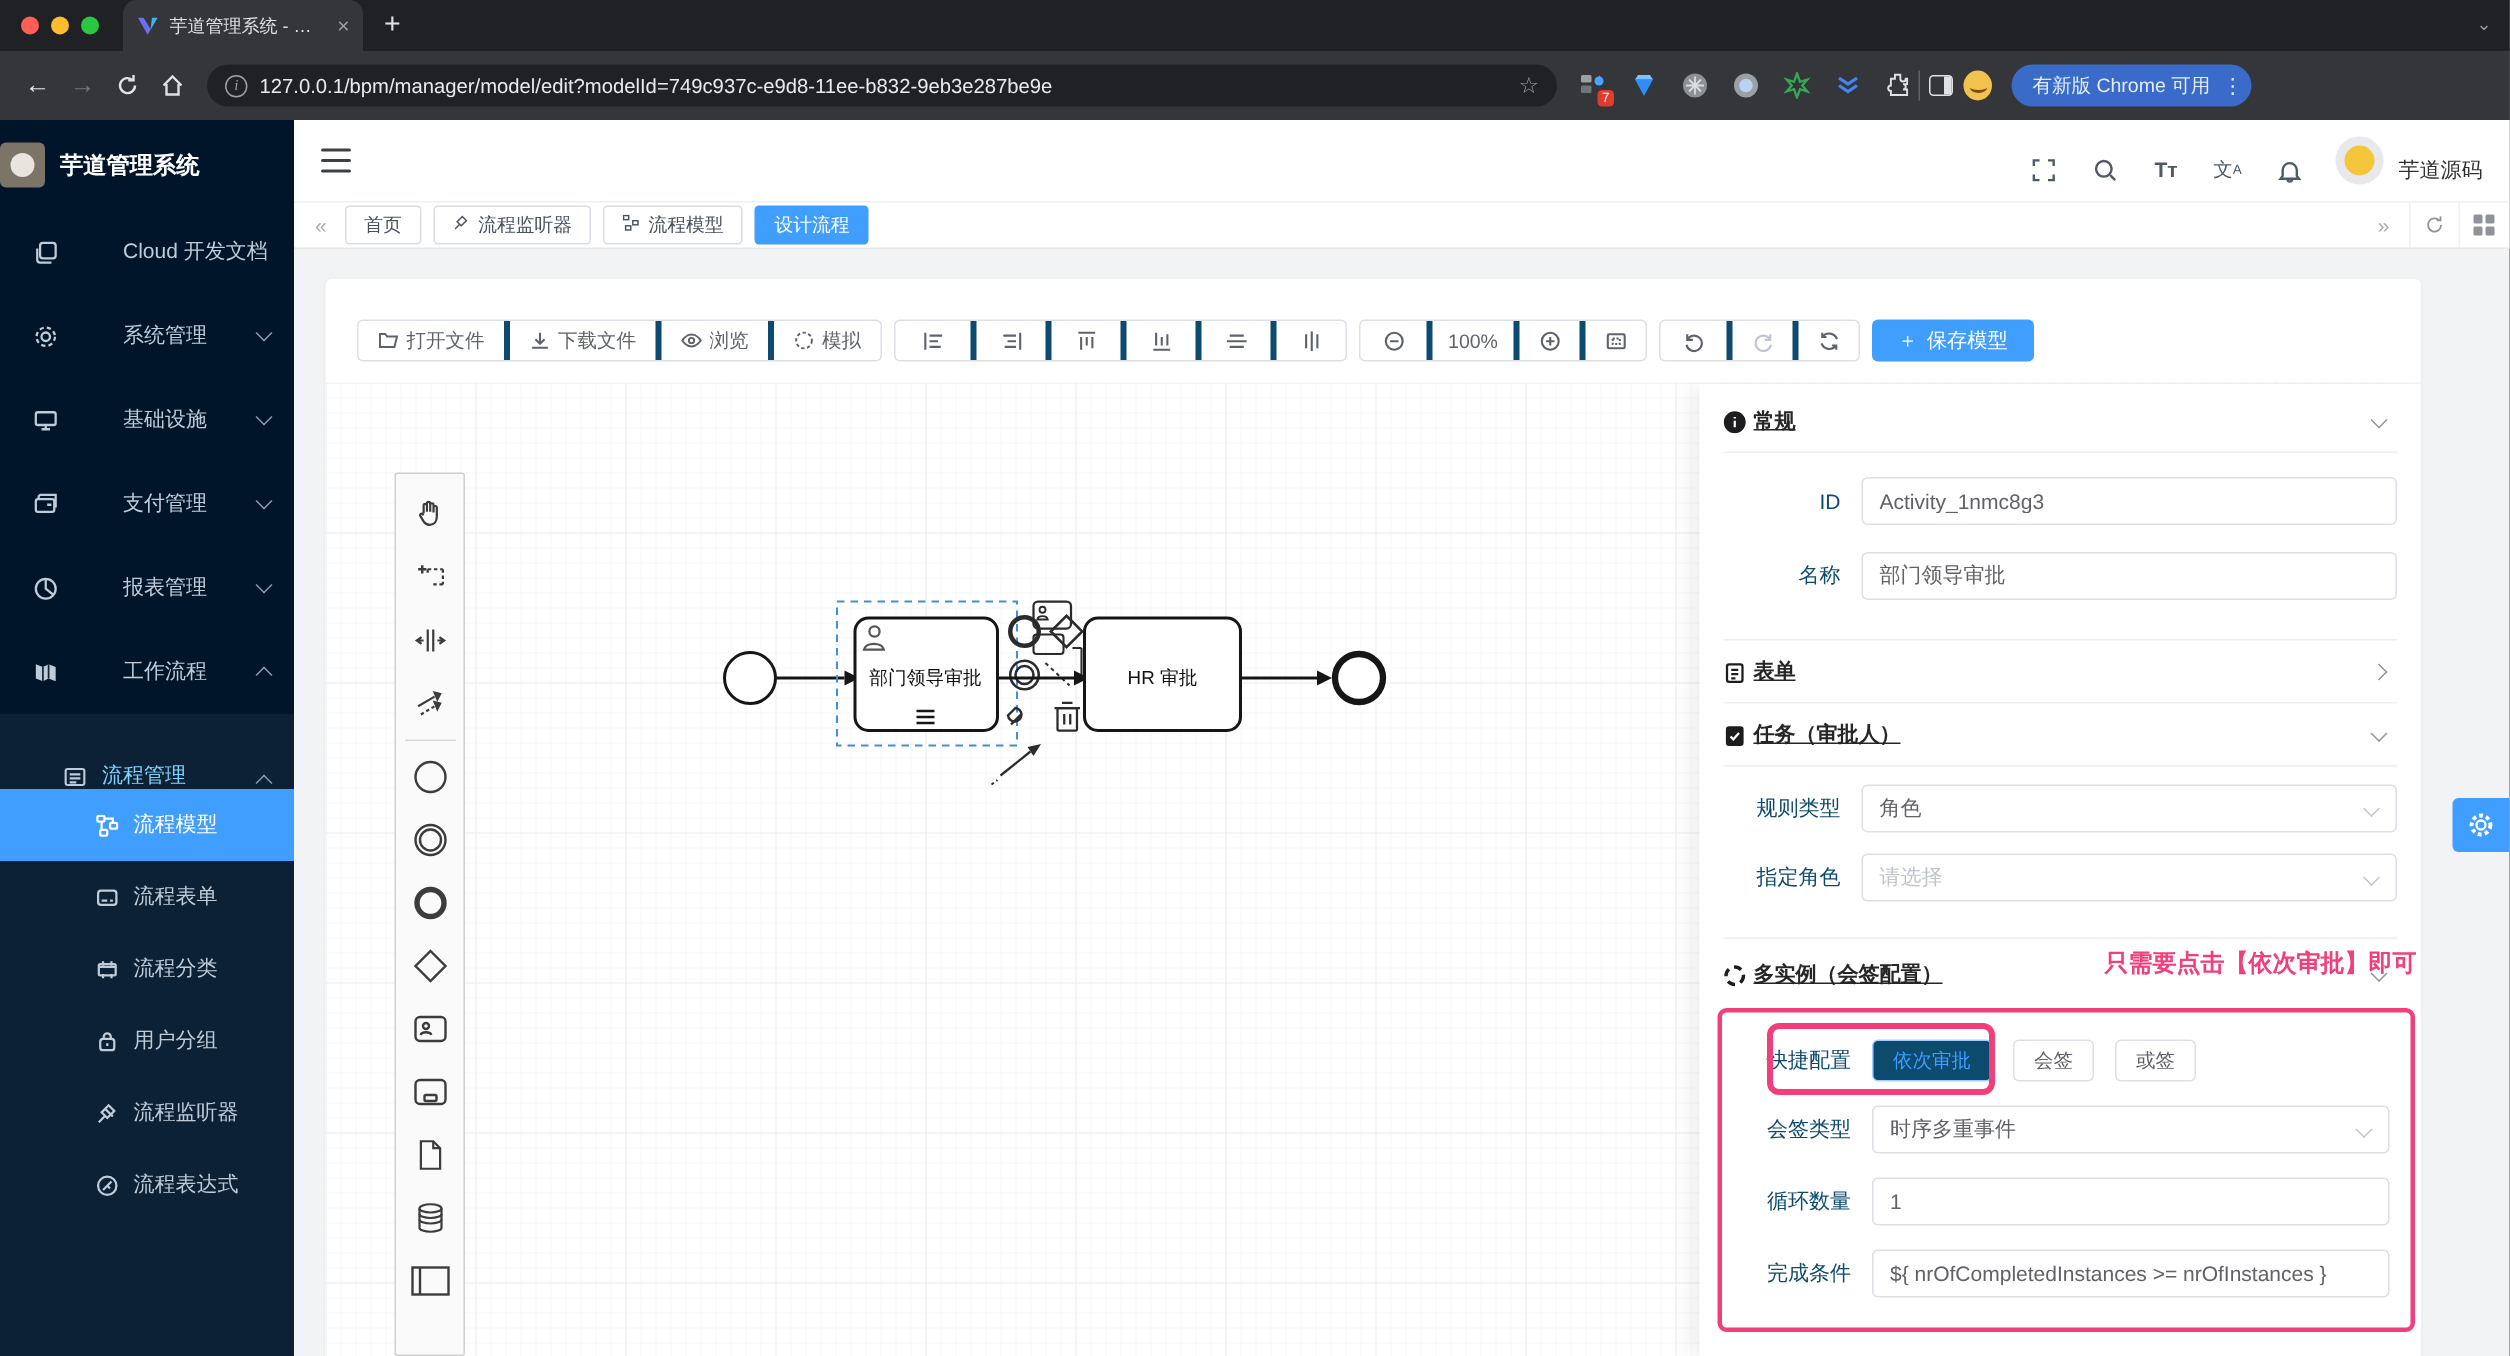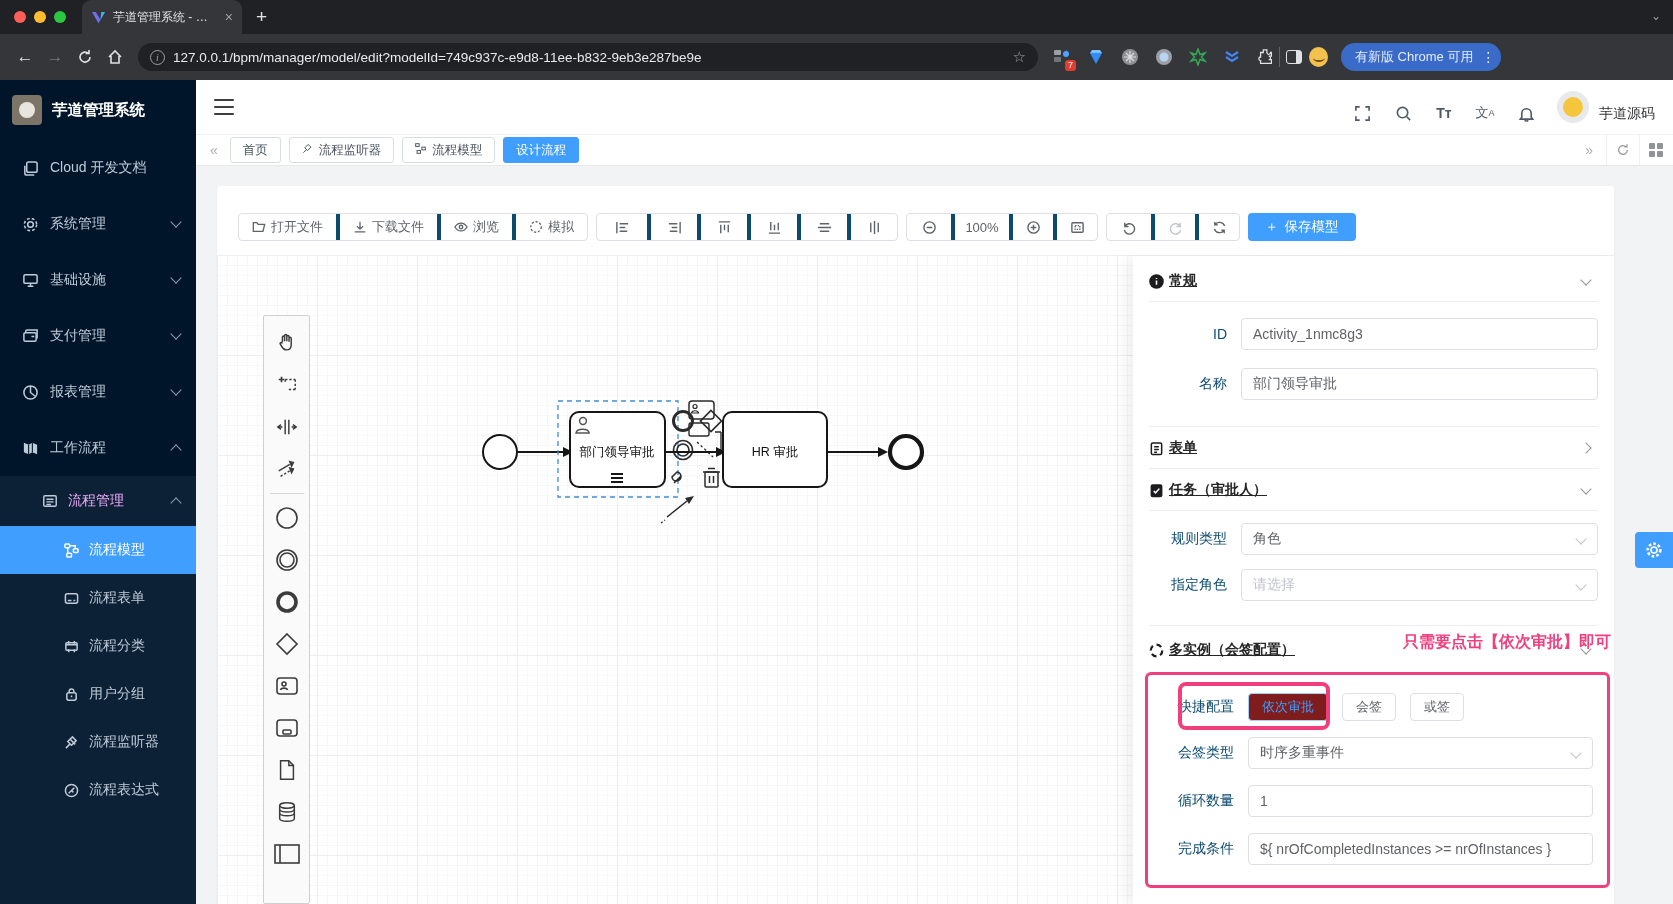--- a/index.html
+++ b/index.html
@@ -33,31 +33,31 @@
   .emoji-av { width:20px; height:20px; border-radius:50%; background:#f2c14e; position:relative; }
   .emoji-av::after{content:""; position:absolute; left:4px; top:7px; width:12px; height:6px; border-bottom:2px solid #7a4d12; border-radius:50%;}
   .update-pill { margin-left:13px; height:28px; border-radius:14px; background:#3a6bc8; color:#e3ecfb; font-size:13px; display:flex; align-items:center; padding:0 6px 0 14px; gap:8px; white-space:nowrap; }
   .kebab { color:#e3ecfb; font-size:14px; letter-spacing:0; }
 
   
   .app { position:absolute; left:0; top:80px; width:1673px; height:824px; display:flex; background:#f2f3f5; }
 
   
   .sidebar { width:196px; background:#001529; display:flex; flex-direction:column; flex:0 0 auto; }
-  .logo-row { height:60px; display:flex; align-items:center; padding-left:12px; gap:10px; }
+  .logo-row { height:60px; display:flex; align-items:center; gap:10px; }
   .logo-av { width:30px; height:30px; border-radius:4px; background:#7d7468; position:relative; overflow:hidden;}
   .logo-av::after{content:""; position:absolute; left:7px; top:7px; width:16px; height:16px; border-radius:50%; background:#e8e4de;}
   .logo-title { color:#fff; font-size:15.5px; font-weight:bold; white-space:nowrap; }
-  .menu-item { height:56px; display:flex; align-items:center; padding:0 16px 0 22px; color:#bfcbd9; font-size:14px; cursor:pointer; }
+  .menu-item { height:56px; display:flex; align-items:center; padding:0 16px 0 22px; color:#bfcbd9; font-size:14px; cursor:pointer;gap:32px; }
   .menu-item .mi-ic { width:17px; height:17px; margin-right:11px; flex:0 0 auto; }
   .menu-item .mi-label { flex:1; white-space:nowrap; }
   .chev { width:8px; height:8px; border-right:1.4px solid #8d9bab; border-bottom:1.4px solid #8d9bab; transform:rotate(45deg); margin-top:-4px; }
   .chev.up { transform:rotate(-135deg); margin-top:4px; }
   .submenu { background:#0c2135; flex:1; }
-  .submenu-parent { height:50px; display:flex; align-items:center; padding:0 16px 0 42px; color:#f0abfc; font-size:14px; }
+  .submenu-parent { height:50px; display:flex; align-items:flex-end; padding:0 16px 0 42px; color:#7dd3fc; font-size:14px; }
   .submenu-parent .mi-ic { width:16px; height:16px; margin-right:10px; }
   .submenu-parent .mi-label { flex:1; }
   .sub-item { height:48px; display:flex; align-items:center; padding-left:64px; color:#bfcbd9; font-size:14px; cursor:pointer; }
   .sub-item .mi-ic { width:15px; height:15px; margin-right:10px; flex:0 0 auto;}
   .sub-item.active { background:#409eff; color:#fff; }
   svg.lineic { stroke:#bfcbd9; fill:none; stroke-width:1.6; }
   .sub-item.active svg.lineic { stroke:#fff; }
 
   
   .main { flex:1; display:flex; flex-direction:column; position:relative; }
@@ -123,21 +123,21 @@
   .plabel { width:78px; text-align:right; margin-right:14px; font-size:14px; color:#0c4a6e; flex:0 0 auto; white-space:nowrap;}
   .pfield { position:relative; flex:1; height:32px; border:1px solid #dcdfe6; border-radius:4px; background:#fff; display:flex; align-items:center; padding:0 11px; font-size:14px; color:#606266; }
   .pfield.placeholder { color:#c0c4cc; }
   .fchev { position:absolute; right:12px; top:11px; width:8px; height:8px; border-right:1.5px solid #c0c4cc; border-bottom:1.5px solid #c0c4cc; transform:rotate(45deg);}
   input.pinput { flex:1; height:32px; border:1px solid #dcdfe6; border-radius:4px; padding:0 11px; font-size:14px; color:#606266; font-family:inherit; outline:none; background:#fff;}
   .annotation { text-align:right; font-size:16px; font-weight:600; color:#f13e7d; margin:6px -13px -16px 0; position:relative; z-index:2; }
   .pink-box { position:relative; margin:2px -12px 0 -4px; border:3px solid #f13e7d; border-radius:6px; padding:18px 14px 20px 8px; }
   .inner-pink { position:absolute; left:30px; top:7px; width:152px; height:48px; border:4px solid #f13e7d; border-radius:8px; pointer-events:none; }
   .chiprow { display:flex; align-items:center; gap:14px; }
   .qchip { height:28px; border:1px solid #dcdfe6; border-radius:4px; background:#fff; color:#606266; font-size:13px; padding:0 13px; display:flex; align-items:center; cursor:pointer; white-space:nowrap;}
-  .qchip.on { background:#7f1d1d; border-color:#a3d0ff; color:#409eff; }
+  .qchip.on { background:#0c4a6e; border-color:#a3d0ff; color:#409eff; }
   .mt16{margin-top:16px}.mt18{margin-top:18px}.mt14{margin-top:14px}.mt12{margin-top:12px}.mb26{margin-bottom:26px}.mb24{margin-bottom:24px}
 
   .gear-btn { position:absolute; right:0; top:366px; width:38px; height:36px; background:#409eff; border-radius:4px 0 0 4px; display:flex; align-items:center; justify-content:center; cursor:pointer; z-index:7;}
 </style>
 </head>
 <body>
 
 <div class="tabstrip">
   <div class="traffic">
     <span class="tl r"></span>

